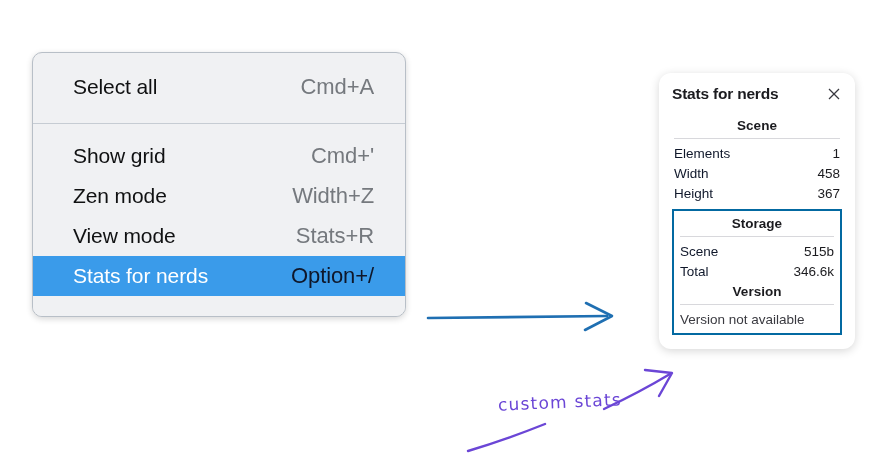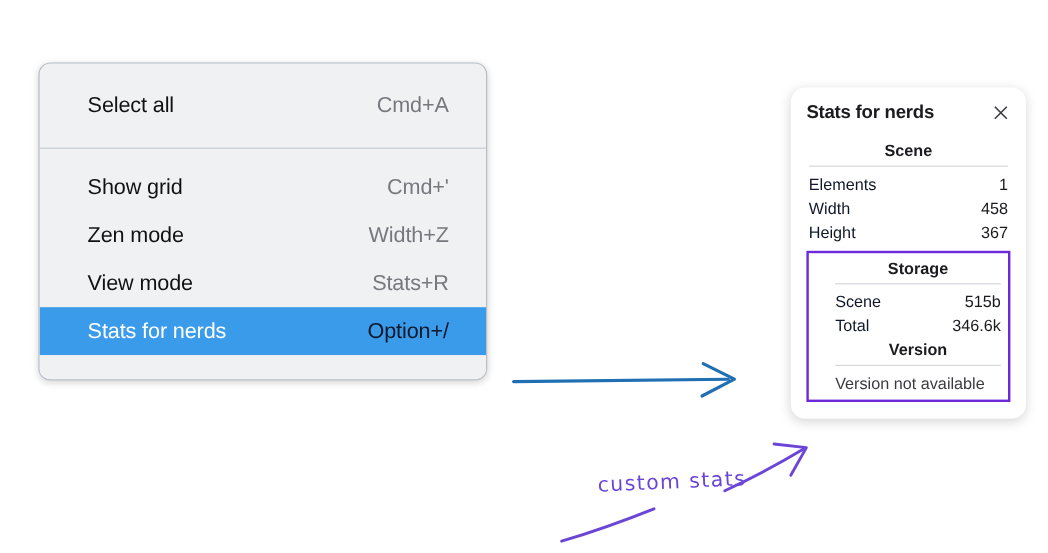--- a/index.html
+++ b/index.html
@@ -40,26 +40,26 @@
   .menu-item {
     display: flex;
     align-items: center;
     justify-content: space-between;
     padding: 0 31px 0 40px;
     height: 40px;
     box-sizing: border-box;
     cursor: default;
   }
   .menu-item .label {
-    font-size: 18px;
+    font-size: 21px;
     color: #101112;
     letter-spacing: -0.1px;
   }
   .menu-item .shortcut {
-    font-size: 18px;
+    font-size: 22px;
     color: #75797e;
     letter-spacing: -0.1px;
   }
   .menu-item.highlighted {
     background: #3a9bea;
   }
   .menu-item.highlighted .label { color: #ffffff; }
   .menu-item.highlighted .shortcut { color: #0f172a; }
   .menu-footer { height: 20px; background: #f0f1f3; }
 
@@ -109,23 +109,23 @@
     display: flex;
     justify-content: space-between;
     align-items: baseline;
     font-size: 13.5px;
     color: #3a3a40;
     padding: 2.5px 2px;
   }
   .stat-row .k { color: #0f172a; }
   .stat-row .v { color: #1b1b1f; }
   .custom-box {
-    border: 2px solid #6d28d9;
+    border: 2px solid #0369a1;
     margin-top: 6px;
-    padding: 2px 4px 6px 20px;
+    padding: 2px 4px 6px 4px;
     box-sizing: border-box;
   }
   .version-text {
     font-size: 13.5px;
     color: #3a3a40;
     padding: 3px 2px 0 2px;
   }
 
   
   #annotations {

